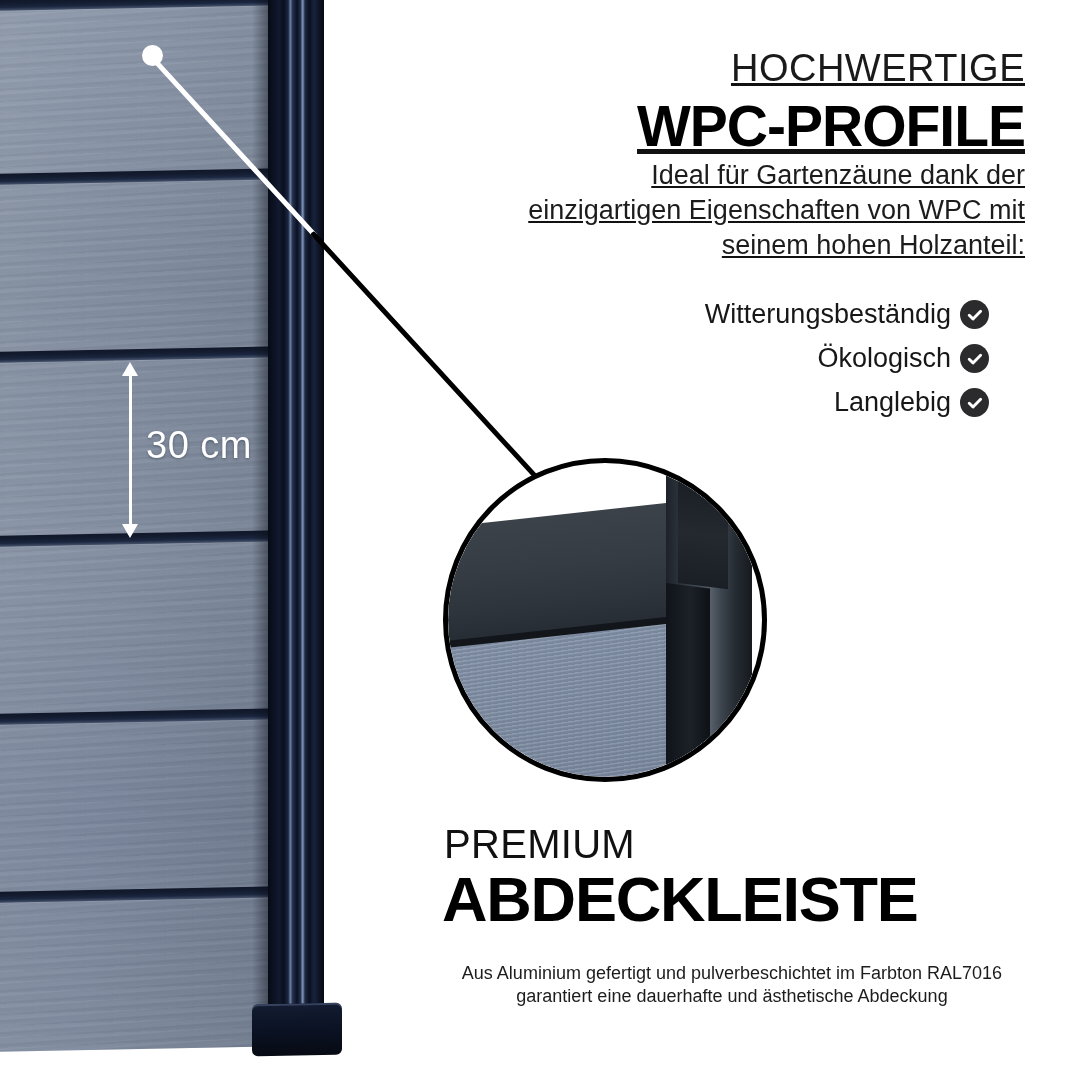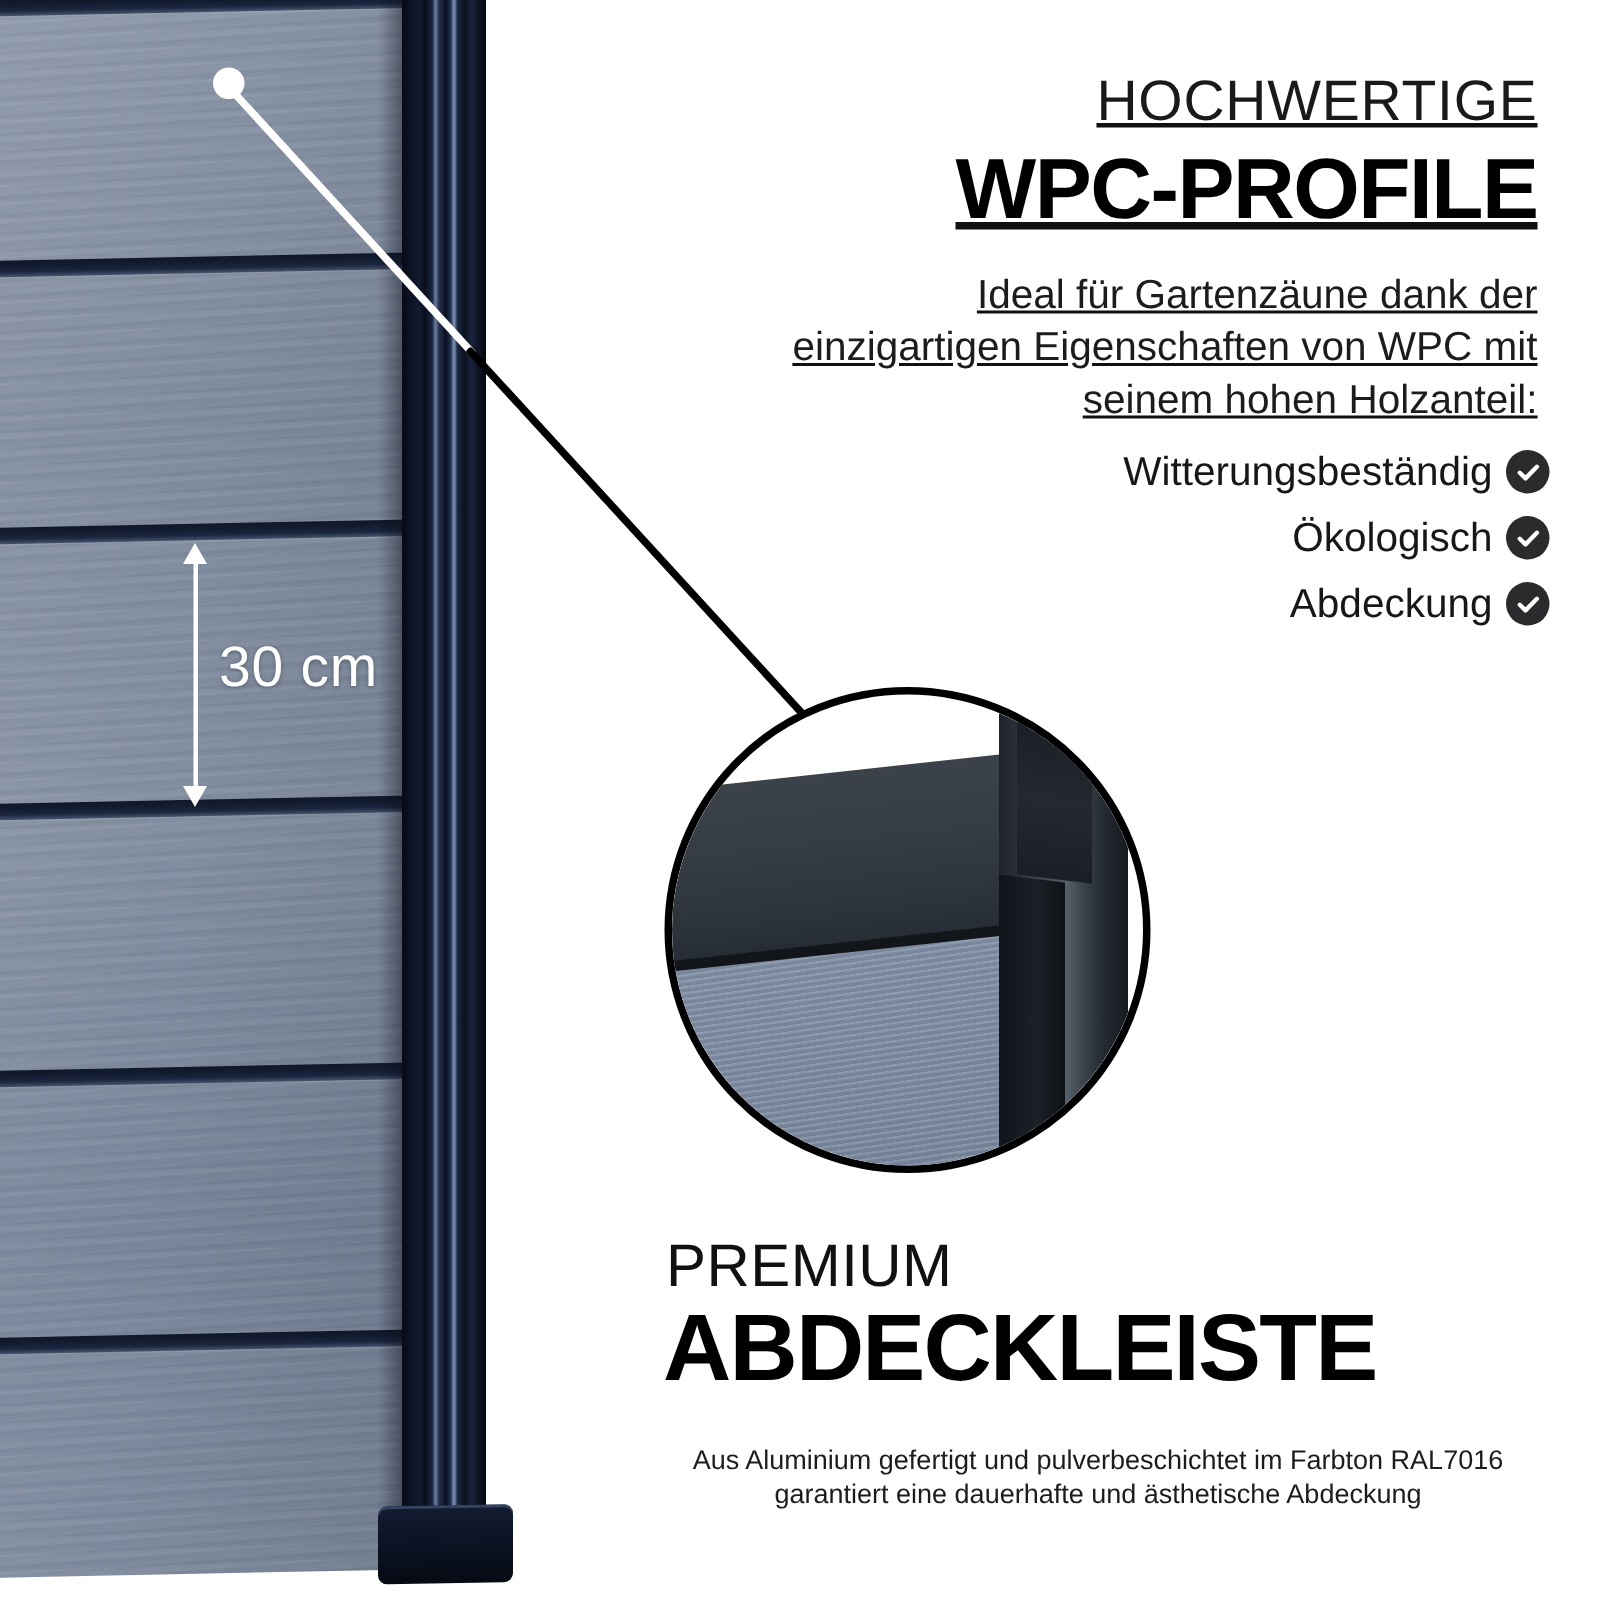--- a/index.html
+++ b/index.html
@@ -149,23 +149,23 @@
   .mag-post-front{
     position:absolute;left:218px;top:120px;width:44px;height:230px;
     background:linear-gradient(90deg,#10141a 0%,#1b2127 55%,#0e1217 100%);
     transform:skewY(7deg);transform-origin:left top;
   }
 
   
   .top-block{position:absolute;left:520px;top:48px;width:505px;text-align:right;color:#111;text-decoration:underline;}
   .eyebrow{font-size:38px;font-weight:400;letter-spacing:.5px;line-height:1.08;color:#1a1a1a;}
   .headline{font-size:57px;font-weight:700;letter-spacing:-1px;line-height:1.02;margin-top:8px;color:#000;}
-  .subtext{font-size:27px;font-weight:400;line-height:1.30;margin-top:24px;color:#1c1c1c;}
-
-  .features{position:absolute;left:608px;top:300px;width:425px;}
+  .subtext{font-size:27px;font-weight:400;line-height:1.30;margin-top:3px;color:#1c1c1c;}
+
+  .features{position:absolute;left:564px;top:300px;width:425px;}
   .feature-row{
     display:flex;align-items:center;justify-content:flex-end;gap:9px;
     margin-bottom:15px;
   }
   .feature-label{font-size:27px;color:#171717;line-height:1;}
   .badge{
     width:29px;height:29px;border-radius:50%;background:#2b2b2e;
     display:flex;align-items:center;justify-content:center;flex:0 0 auto;
   }
   .badge svg{display:block;}
@@ -244,21 +244,21 @@
     </div>
     <div class="feature-row">
       <span class="feature-label">Ökologisch</span>
       <span class="badge">
         <svg width="18" height="18" viewBox="0 0 18 18">
             <path d="M3.2 9.2 L7 12.9 L14.6 5.2" stroke="#fff" stroke-width="2.9" fill="none" stroke-linecap="round" stroke-linejoin="round"></path>
           </svg>
       </span>
     </div>
     <div class="feature-row">
-      <span class="feature-label">Abdeckung</span>
+      <span class="feature-label">Langlebig</span>
       <span class="badge">
         <svg width="18" height="18" viewBox="0 0 18 18">
             <path d="M3.2 9.2 L7 12.9 L14.6 5.2" stroke="#fff" stroke-width="2.9" fill="none" stroke-linecap="round" stroke-linejoin="round"></path>
           </svg>
       </span>
     </div>
   </div>
 
   <div class="bottom-block">
     <div class="b-eyebrow">PREMIUM</div>

